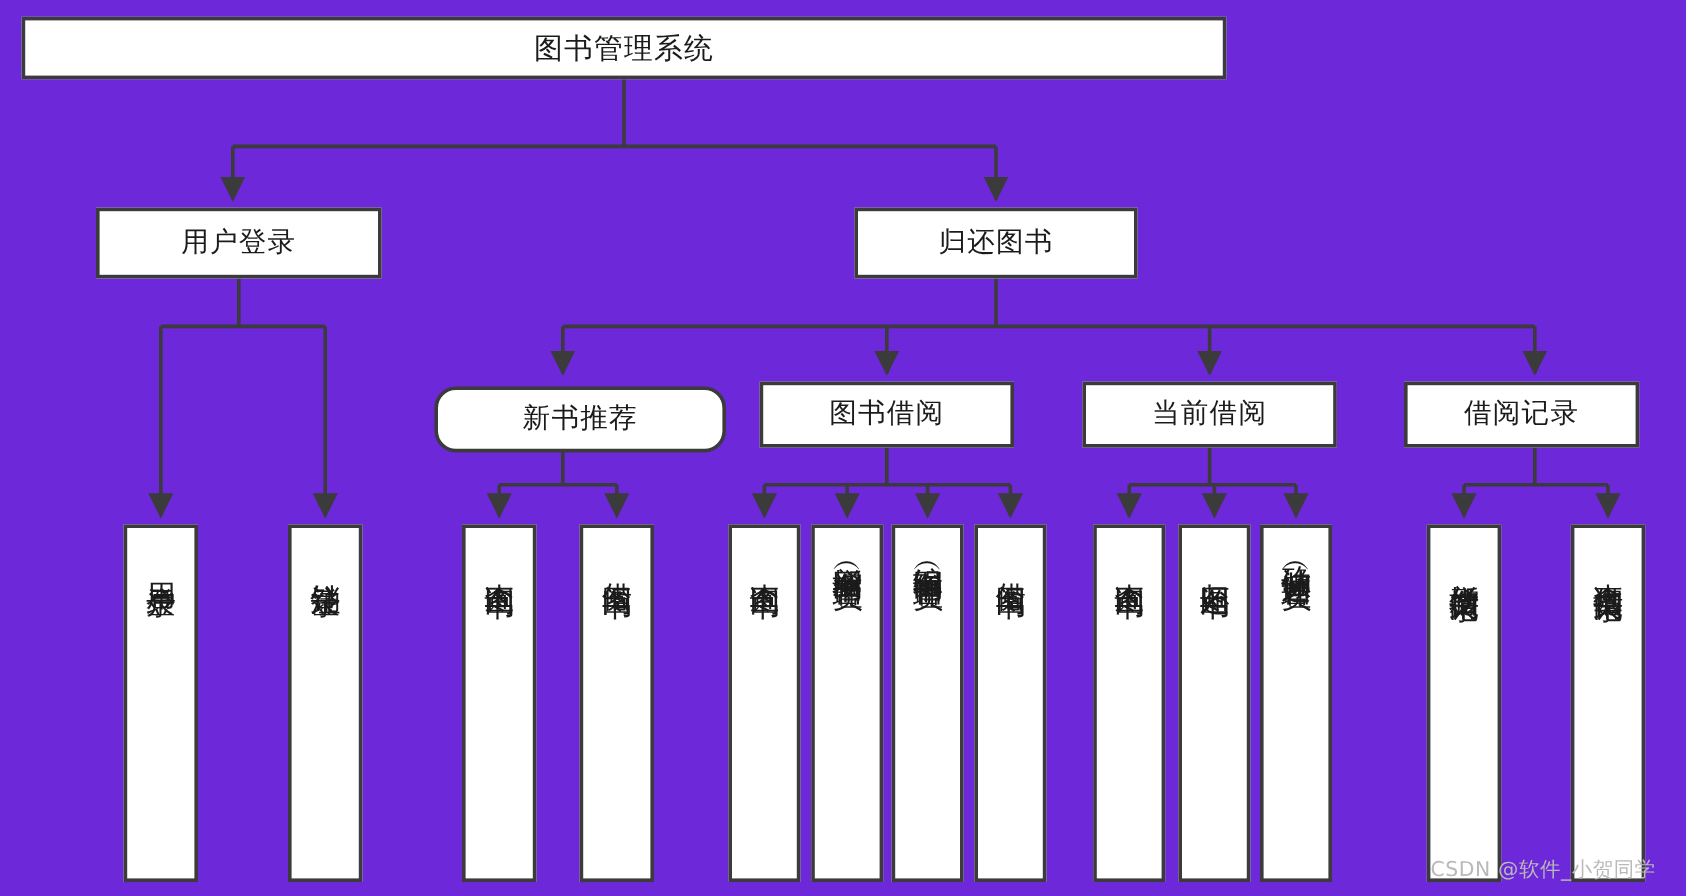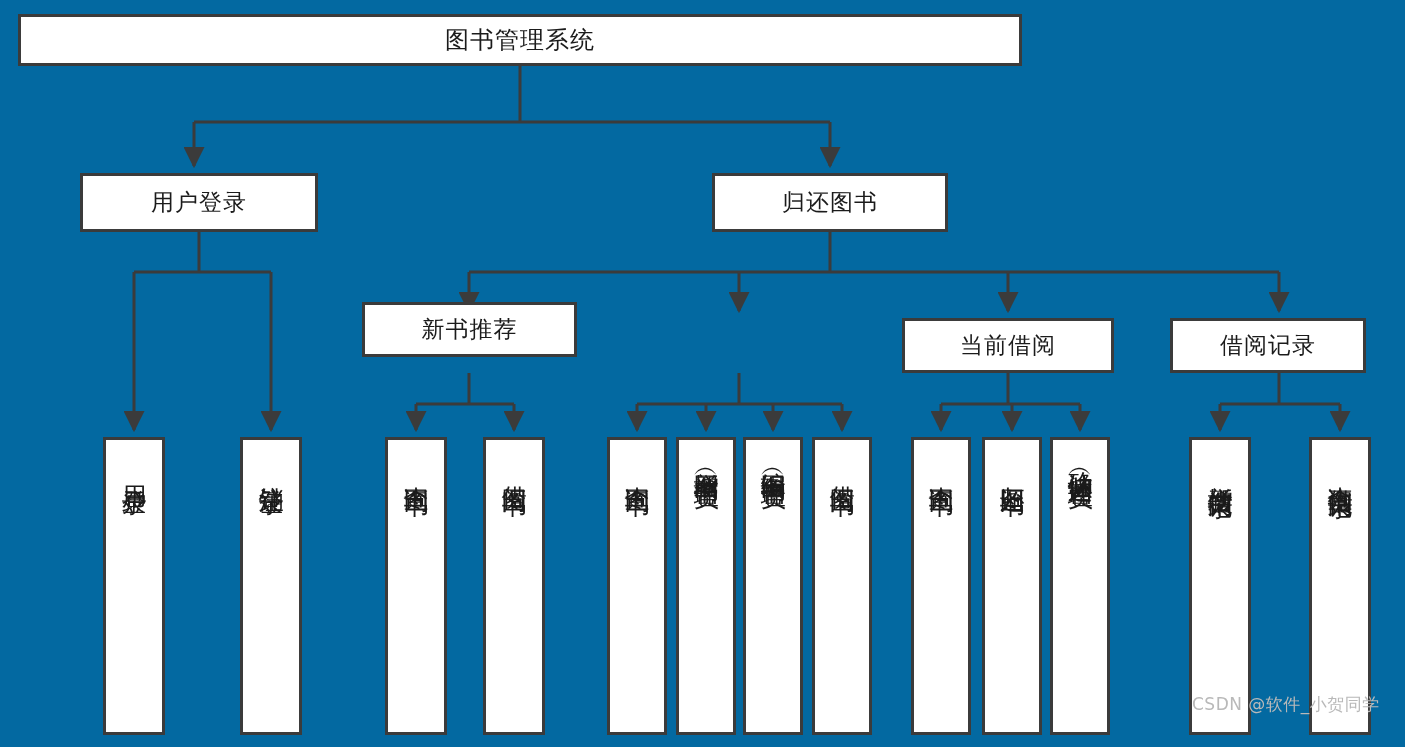--- a/index.html
+++ b/index.html
@@ -8,21 +8,21 @@
     padding: 0;
     background: #ffffff;
   }
   body {
     font-family: "DejaVu Sans", "Liberation Sans", sans-serif;
   }
   #canvas {
     position: relative;
     width: 1405px;
     height: 747px;
-    background: #0369a1;
+    background: #6d28d9;
     overflow: hidden;
   }
   #edges {
     position: absolute;
     left: 0;
     top: 0;
     width: 1405px;
     height: 747px;
     pointer-events: none;
   }
@@ -127,24 +127,27 @@
   </div>
 
   <div class="node horiz" style="left:80px; top:173px; width:238px; height:59px;">
     <span>用户登录</span>
   </div>
 
   <div class="node horiz" style="left:712px; top:173px; width:236px; height:59px;">
     <span>归还图书</span>
   </div>
 
-  <div class="node horiz" style="left:362px; top:302px; width:215px; height:55px;">
+  <div class="node horiz" style="left:362px; top:322px; width:243px; height:55px;border-radius:18px;">
     <span>新书推荐</span>
   </div>
 
+  <div class="node horiz" style="left:633px; top:318px; width:212px; height:55px;">
+    <span>图书借阅</span>
+  </div>
 
   <div class="node horiz" style="left:902px; top:318px; width:212px; height:55px;">
     <span>当前借阅</span>
   </div>
 
   <div class="node horiz" style="left:1170px; top:318px; width:196px; height:55px;">
     <span>借阅记录</span>
   </div>
 
   <div class="node vert" style="left:103px; top:437px; width:62px; height:298px;">
@@ -192,15 +195,15 @@
   </div>
 
   <div class="node vert" style="left:1189px; top:437px; width:62px; height:298px;">
     <span class="vlabel">新增借阅记录</span>
   </div>
 
   <div class="node vert" style="left:1309px; top:437px; width:62px; height:298px;">
     <span class="vlabel">查询借阅记录</span>
   </div>
 
-  <div class="watermark" style="left:1192px; top:693px;">CSDN @软件_小贺同学</div>
+  <div class="watermark" style="left:1192px; top:713px;">CSDN @软件_小贺同学</div>
 
 </div>
 
 </body></html>

